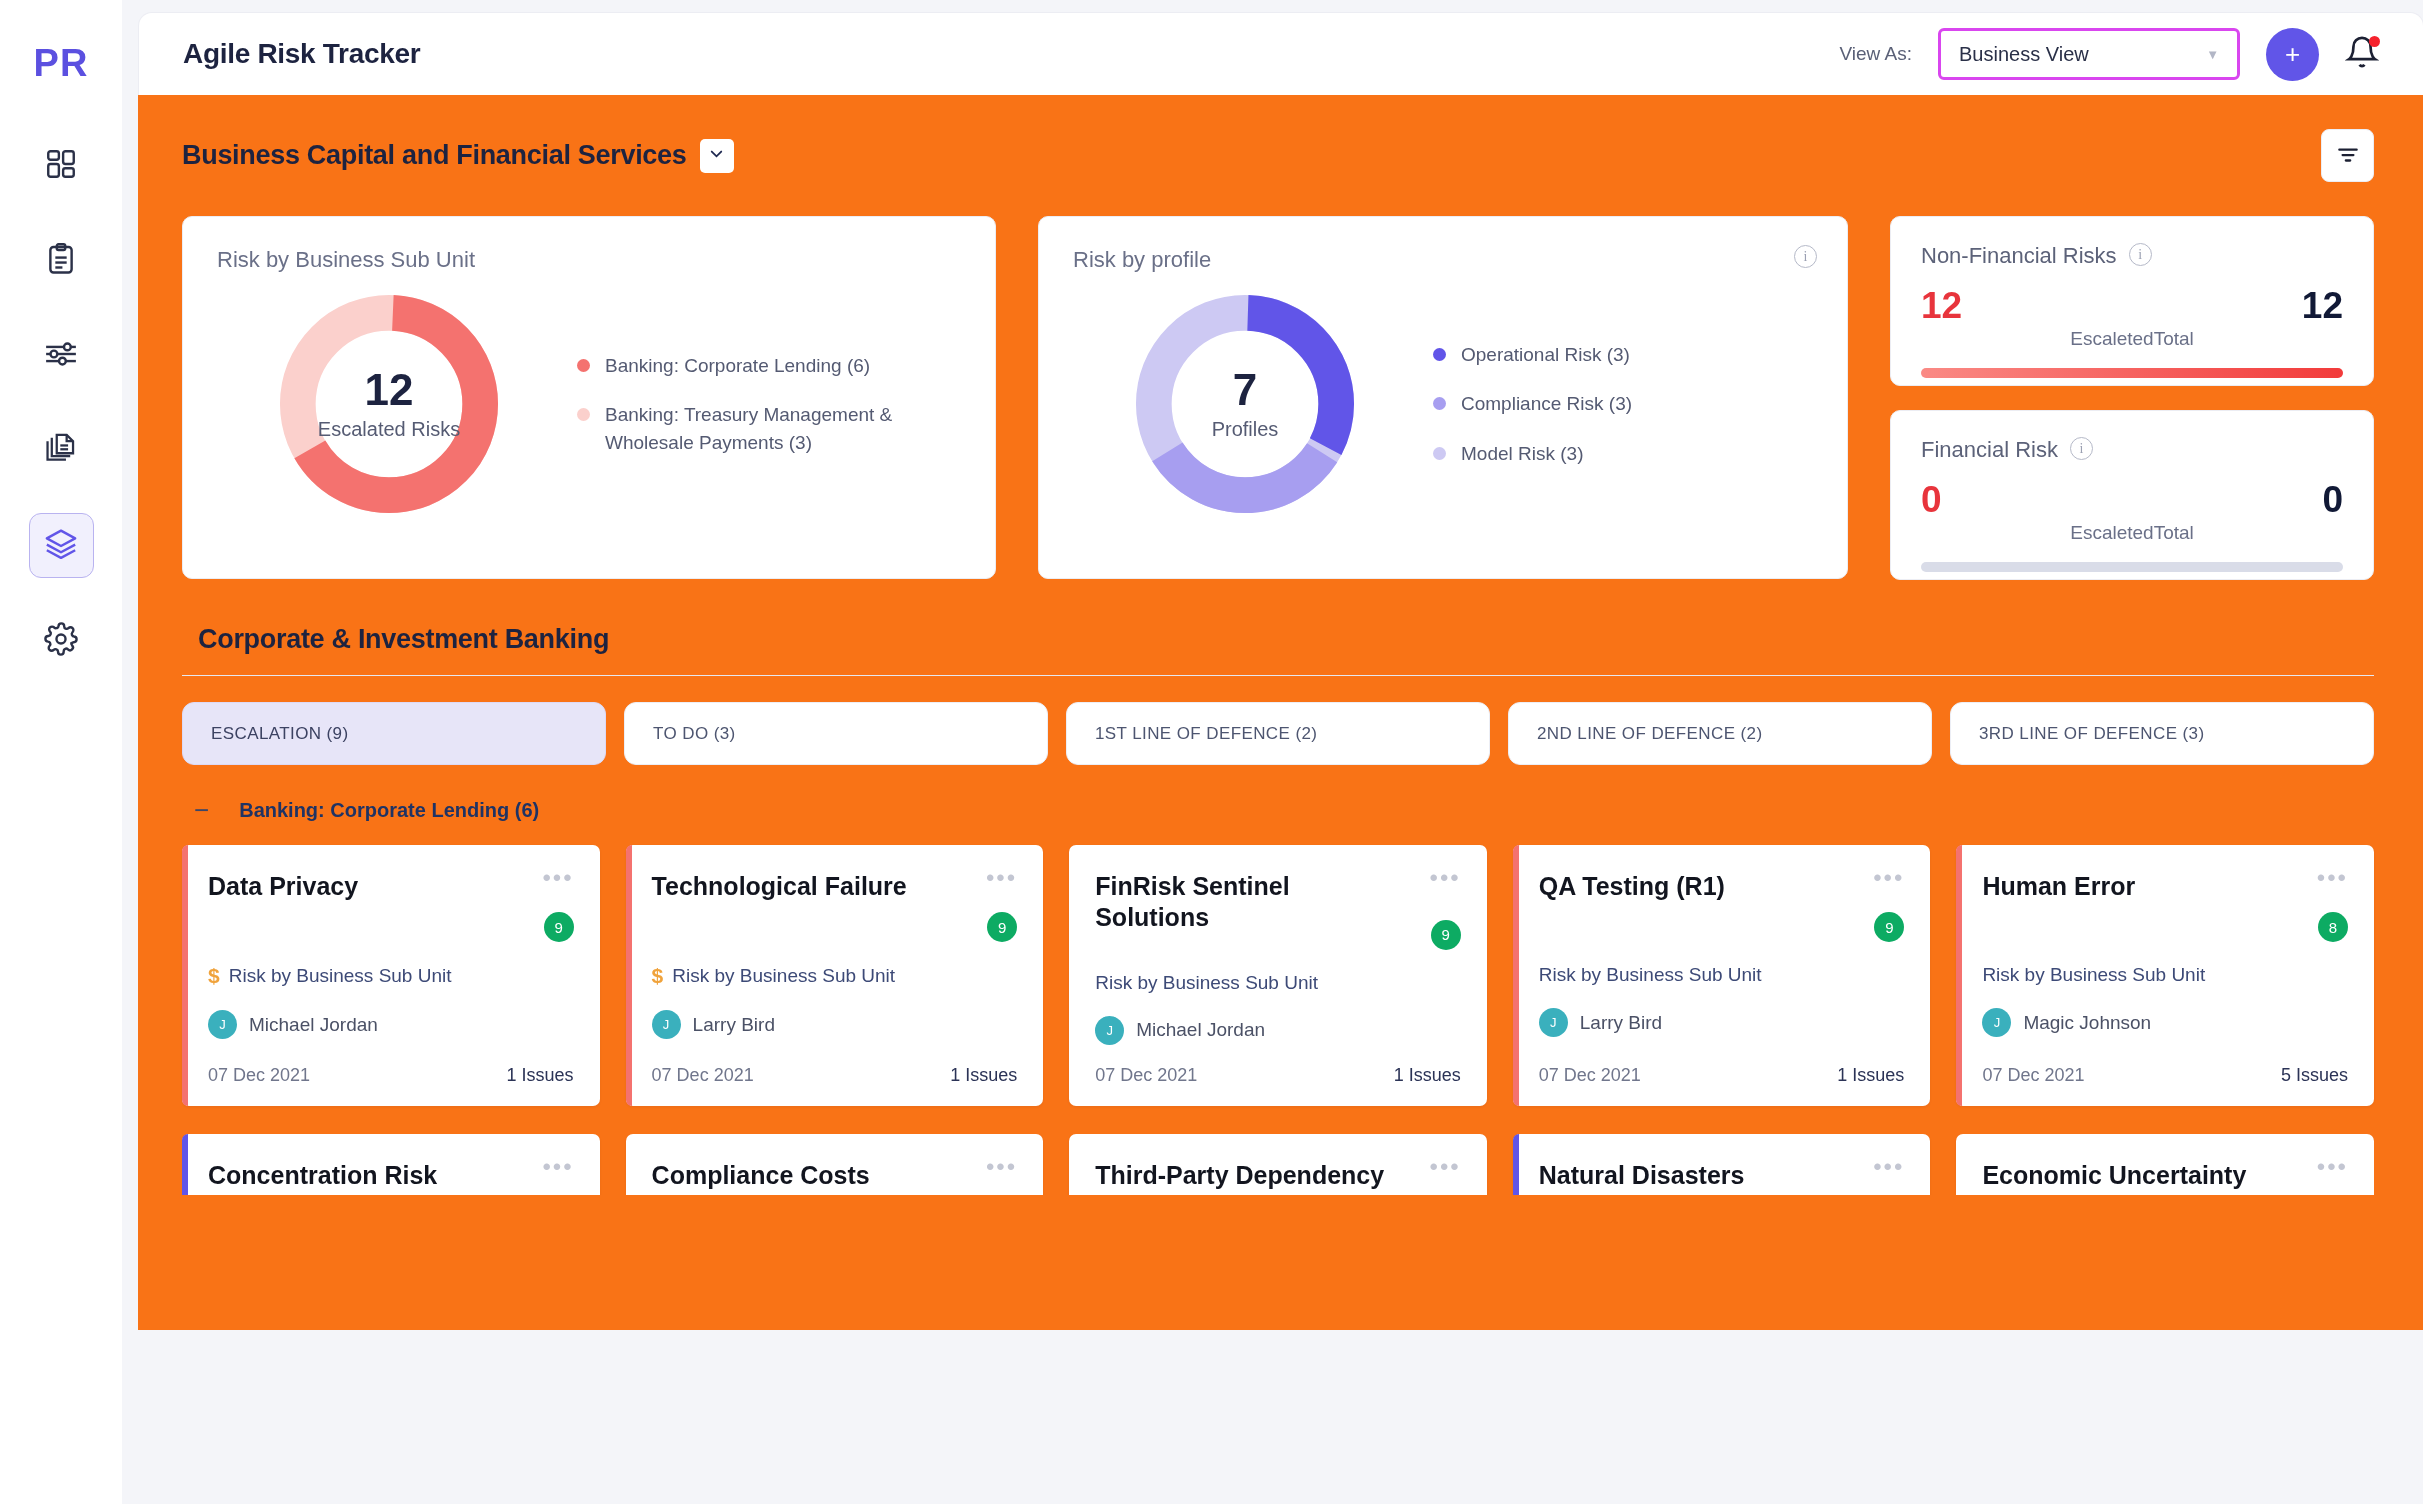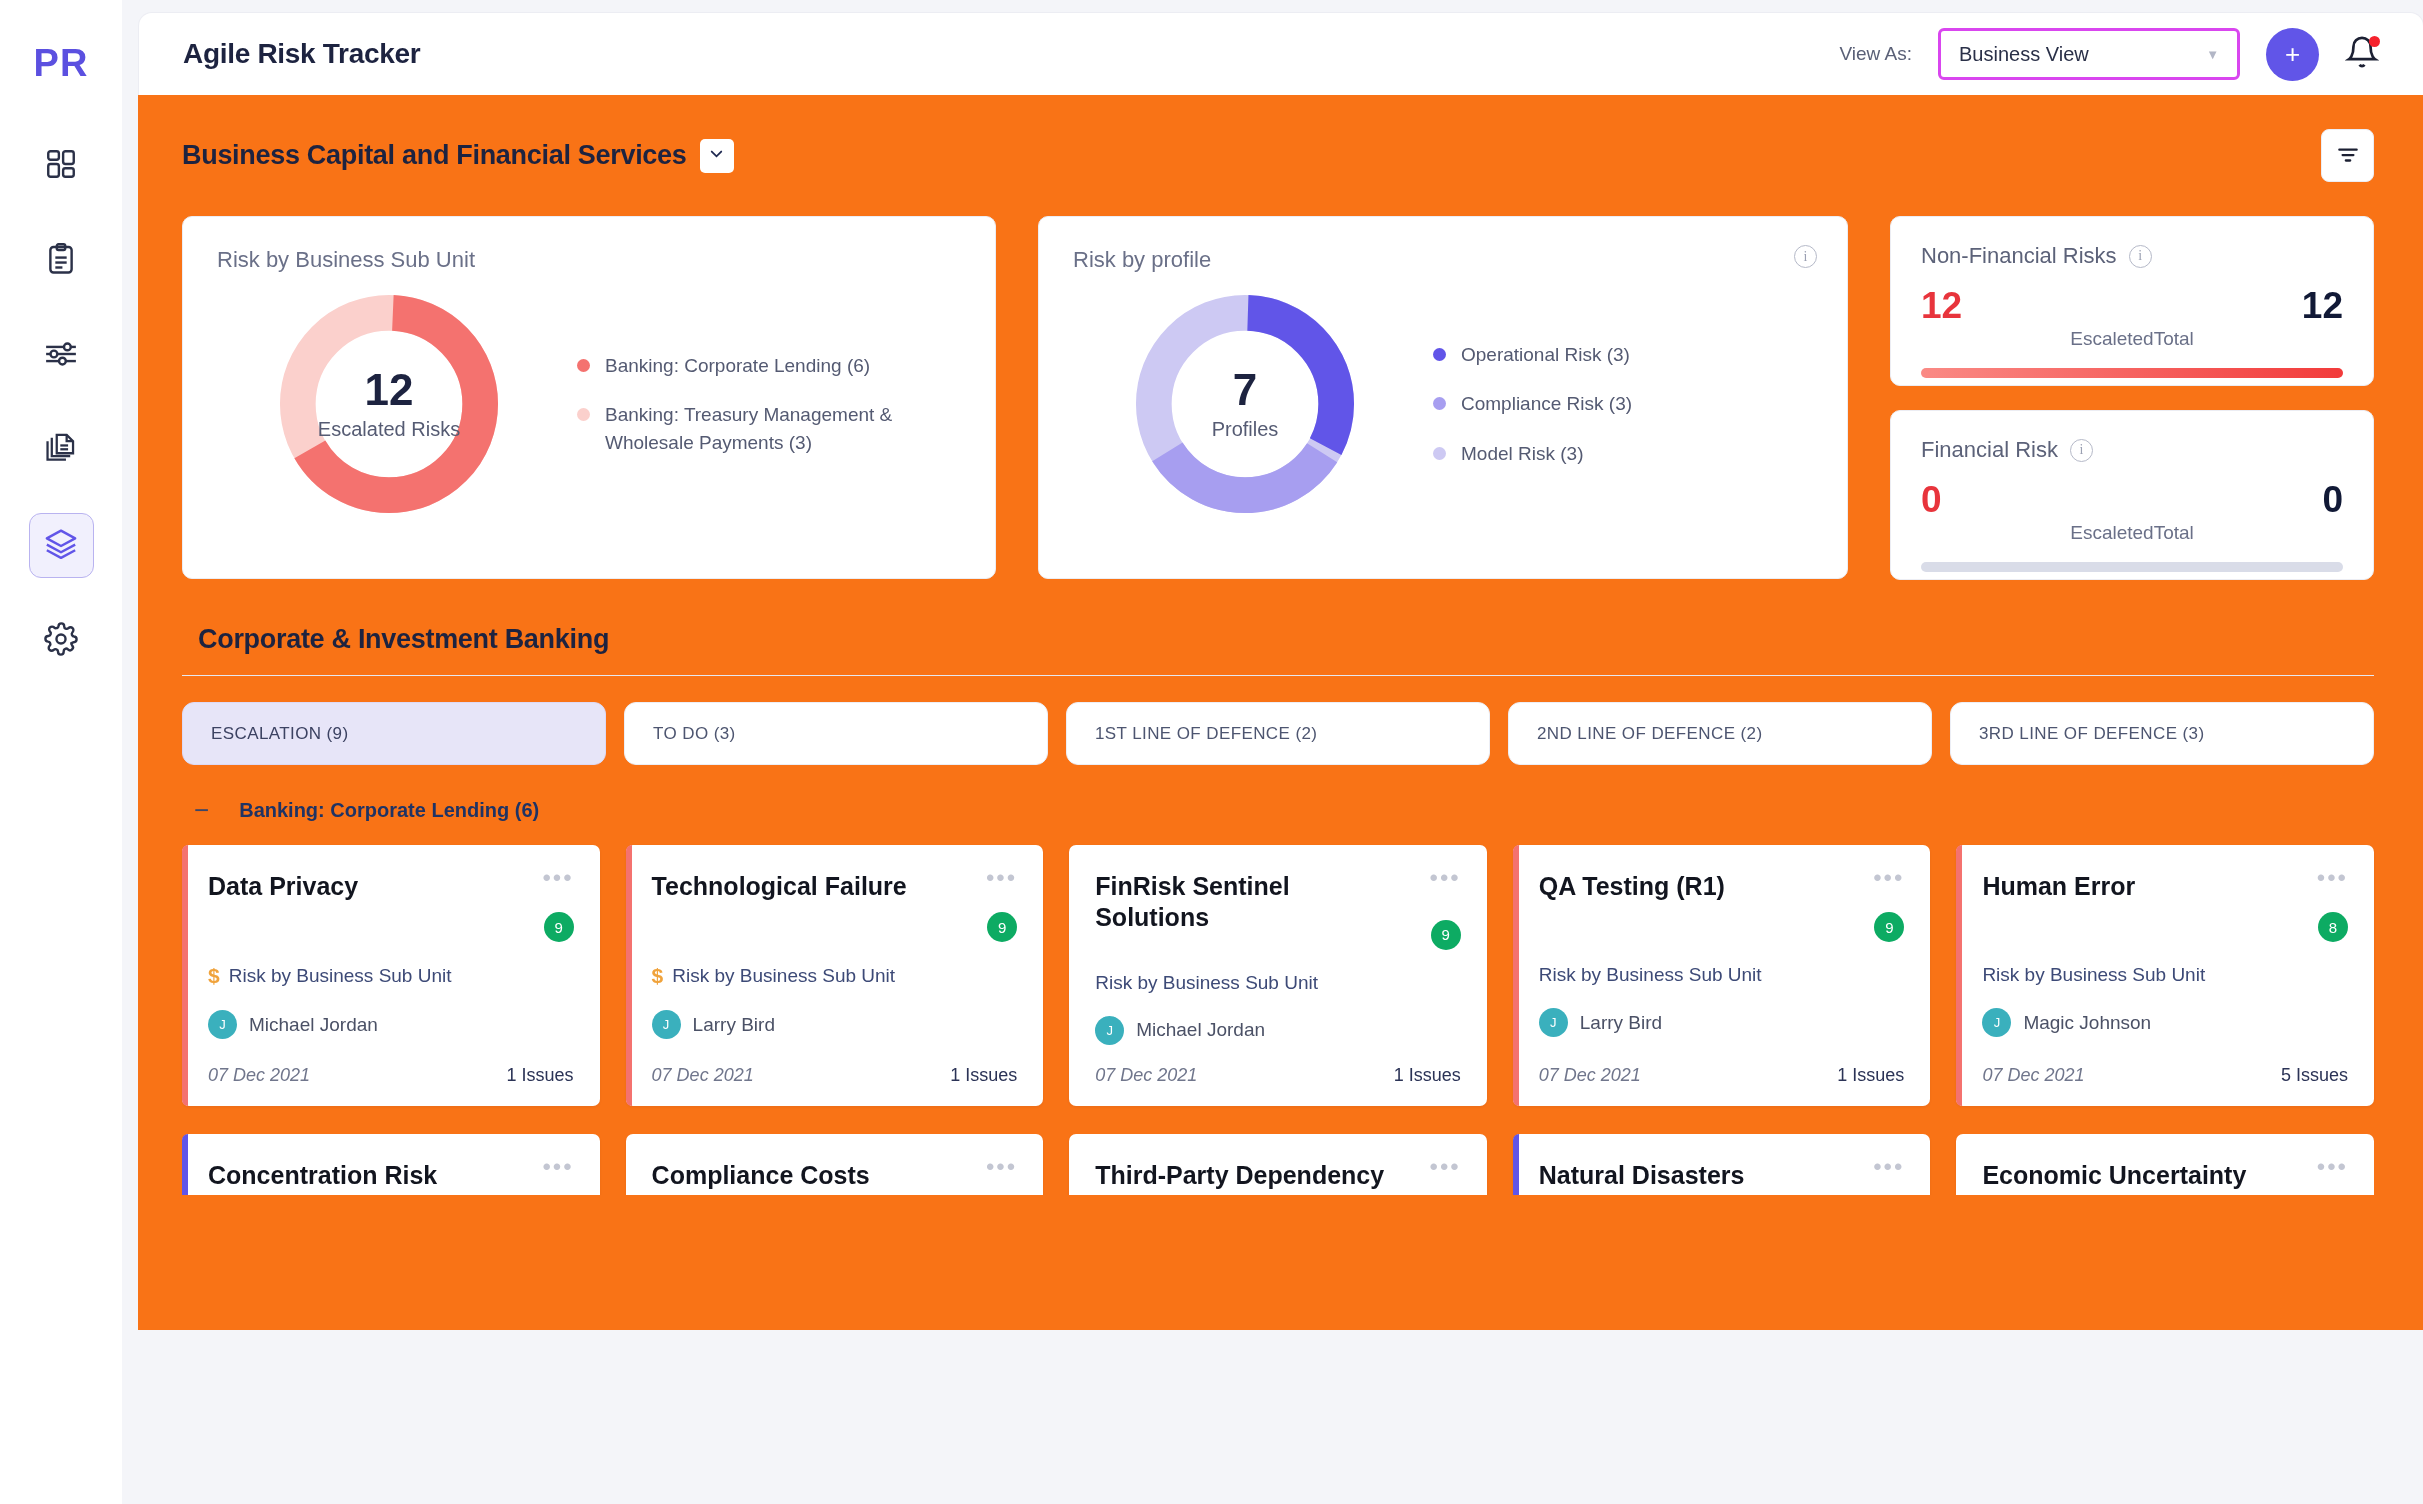--- a/index.html
+++ b/index.html
@@ -107,21 +107,21 @@
   .donut-num { font-size: 44px; font-weight: bold; color: #1d2340; line-height: 1.05; }
   .donut-sub { font-size: 20px; color: #555b73; margin-top: 4px; }
   .legend { margin-left: 75px; display: flex; flex-direction: column; gap: 22px; max-width: 327px; }
   .legend-row { display: flex; align-items: flex-start; gap: 15px; }
   .legend-dot { width: 13px; height: 13px; border-radius: 50%; margin-top: 7px; flex: 0 0 13px; }
   .legend-text { font-size: 19px; color: #545a72; line-height: 1.45; }
 
   
   .kpi-col { display: flex; flex-direction: column; gap: 24px; flex: 1; }
   .kpi-card { padding: 26px 30px 30px 30px; height: 170px; }
-  .kpi-head { display: flex; align-items: center; gap: 12px; }
+  .kpi-head { display: flex; align-items: flex-start; gap: 12px; }
   .kpi-title { font-size: 22px; color: #5c6279; }
   .kpi-nums { display: flex; justify-content: space-between; margin-top: 18px; align-items: baseline; }
   .kpi-big { font-size: 37px; font-weight: bold; line-height: 1; }
   .kpi-big.red { color: #e8343c; }
   .kpi-big.dark { color: #111936; }
   .kpi-lbls { display: flex; justify-content: center; margin-top: 4px; }
   .kpi-lbl { font-size: 19px; color: #6a7088; }
   .kpi-bar { height: 10px; border-radius: 6px; margin-top: 18px; }
   .kpi-bar.filled { background: linear-gradient(90deg,#fa8a85,#f23b3b); }
   .kpi-bar.empty { background: #d9dce8; }
@@ -163,21 +163,21 @@
   .risk-cat { display: flex; align-items: center; gap: 9px; margin-top: 22px; }
   .dollar { color: #f0a33c; font-size: 21px; font-weight: bold; }
   .cat-text { font-size: 19px; color: #3d4a77; }
   .risk-owner { display: flex; align-items: center; gap: 12px; margin-top: 22px; }
   .avatar {
     width: 29px; height: 29px; border-radius: 50%; background: #3ab0bd;
     color: #fff; font-size: 13px; display: flex; align-items: center; justify-content: center;
   }
   .owner-name { font-size: 19px; color: #4b5166; }
   .risk-foot { display: flex; align-items: center; margin-top: auto; padding-top: 20px; }
-  .risk-date { font-size: 18px; color: #70768c; font-style: italic; }
+  .risk-date { font-size: 18px; color: #70768c; }
   .risk-issues { margin-left: auto; font-size: 18px; color: #2b3356; }
   .risk-row.clipped { max-height: 61px; overflow: hidden; margin-bottom: 0; }
 </style>
 </head>
 <body>
 
 <div class="app">
 
   <aside class="sidebar">
     <div class="logo">PR</div>

